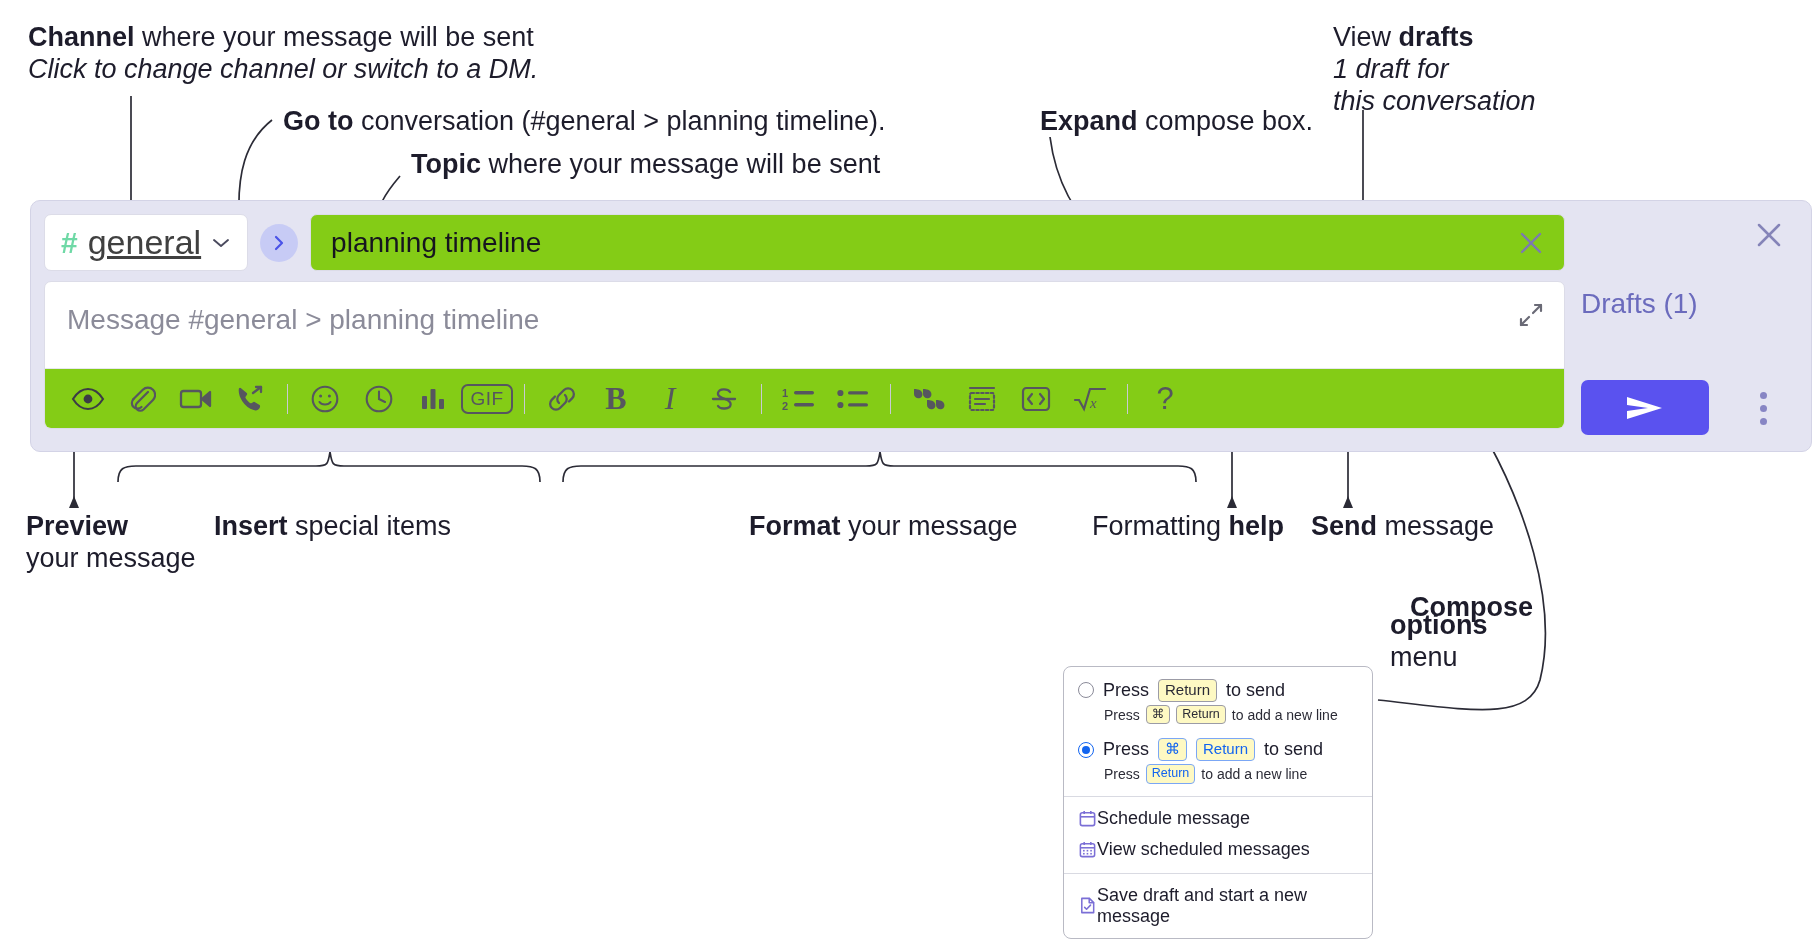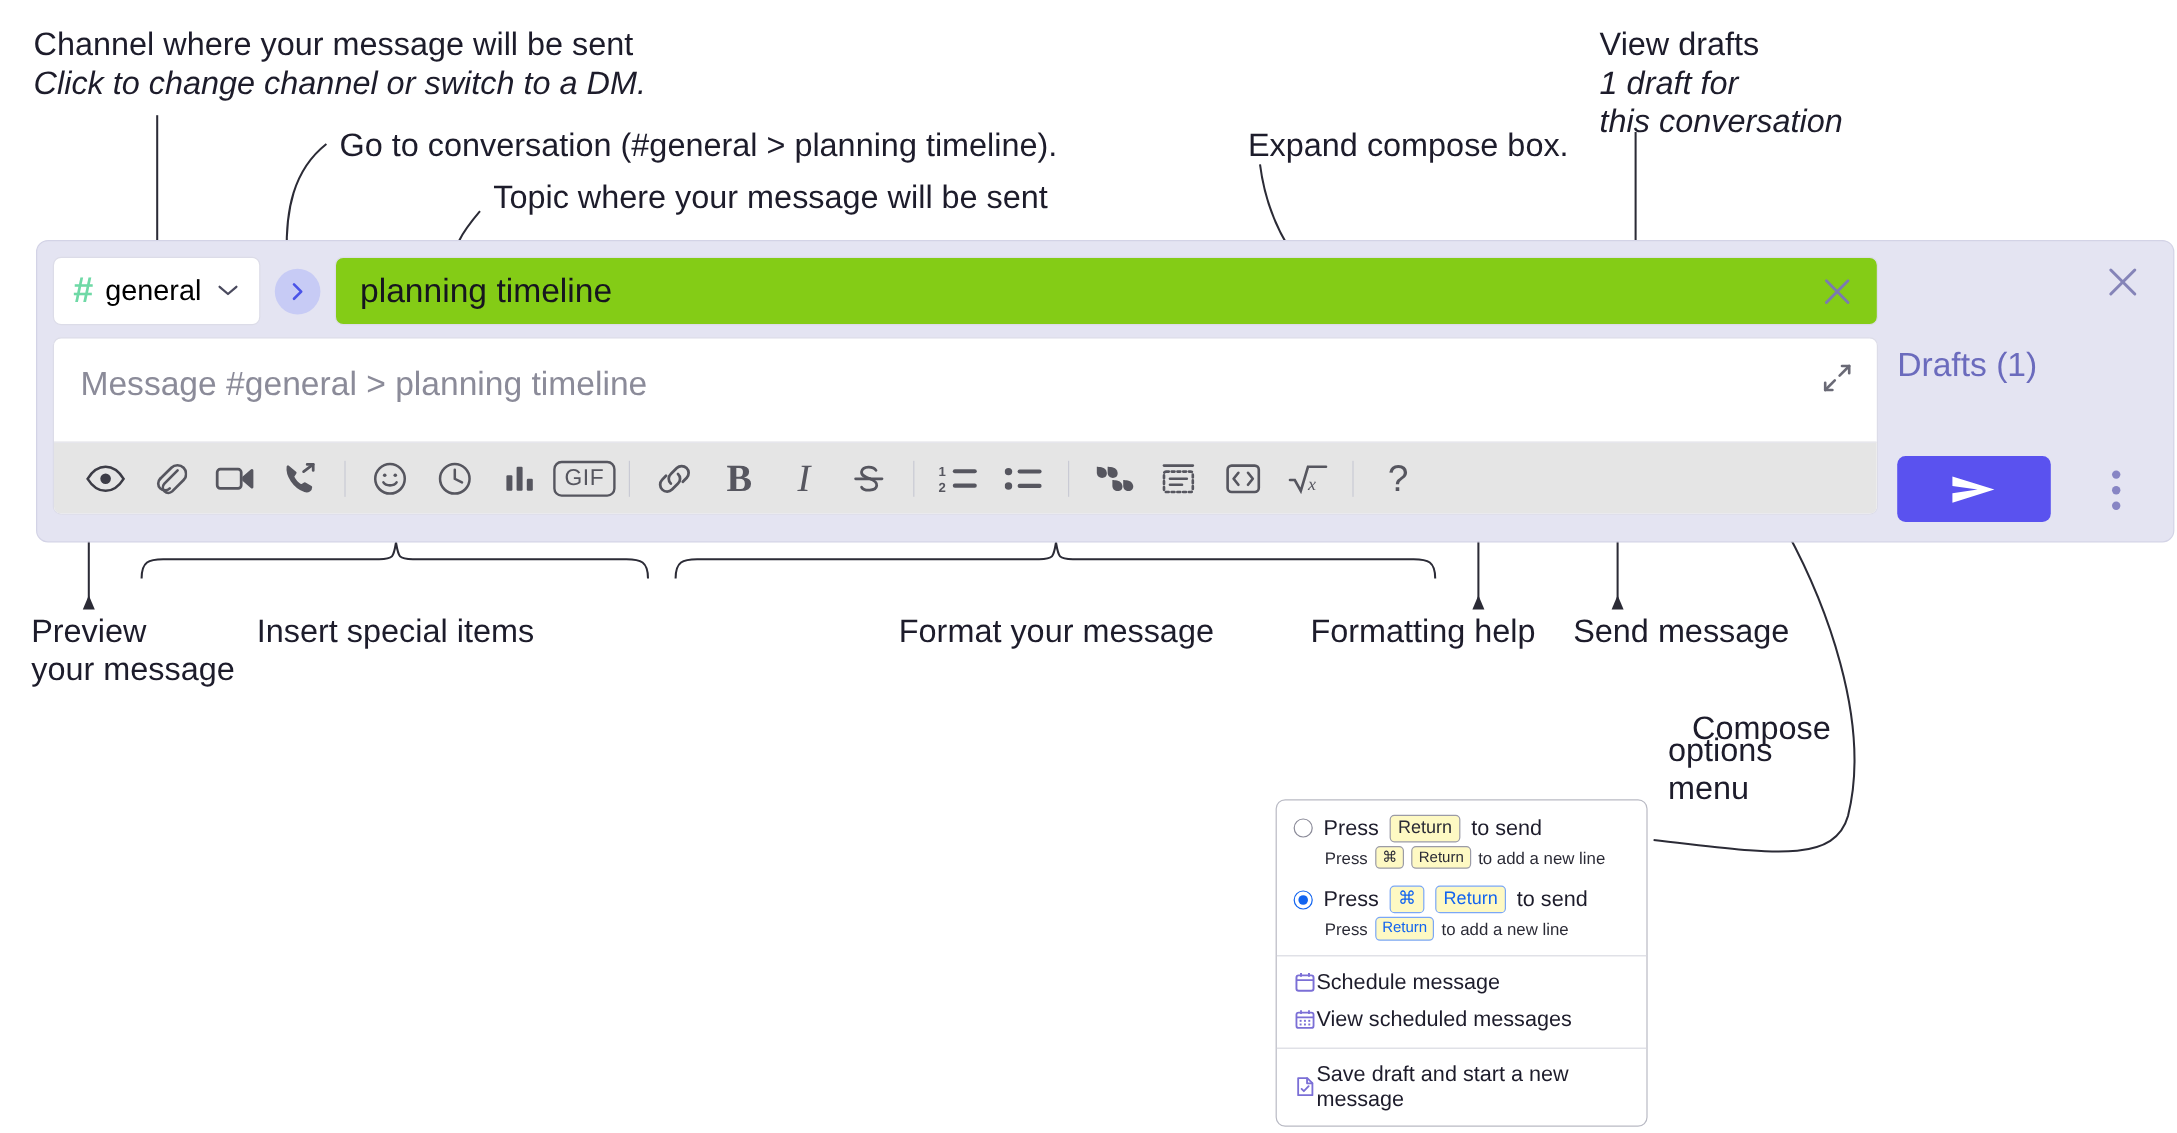--- a/index.html
+++ b/index.html
@@ -16,21 +16,21 @@
   }
 
   
   .anno {
     position: absolute;
     color: #1d1c2b;
     font-size: 27px;
     line-height: 1.18;
     white-space: pre;
   }
-  .anno b { font-weight: 400; }
+  .anno b { font-weight: 700; }
   .anno i { font-style: italic; }
 
   
   #lines {
     position: absolute; left: 0; top: 0;
     width: 1814px; height: 944px;
     pointer-events: none;
   }
 
   
@@ -66,22 +66,23 @@
     border-radius: 7px;
     min-width: 173px;
   }
   .hash {
     color: #6fd9a6;
     font-size: 30px;
     font-weight: 700;
     line-height: 1;
   }
   .channel-name {
-    font-size: 24px;
-    color: #000000;
+    font-size: 34px;
+    color: #404040;
+    text-decoration: underline;
   }
   .chev {
     margin-left: auto;
     color: #4a4a5e;
     font-size: 19px;
     line-height: 1;
   }
   .goto-btn {
     width: 38px; height: 38px;
     margin: 0 12px;
@@ -134,21 +135,21 @@
     width: 34px; height: 34px;
     display: flex; align-items: center; justify-content: center;
   }
 
   
   #toolbar {
     position: absolute;
     left: 0; bottom: 0;
     width: 100%;
     height: 60px;
-    background: #e5e5e5;
+    background: #84cc16;
     border-top: 1px solid #e6e7ee;
     display: flex;
     align-items: center;
     padding: 0 16px;
   }
   .tb {
     width: 54px; height: 44px;
     display: flex; align-items: center; justify-content: center;
     color: #56565f;
     flex: 0 0 auto;

